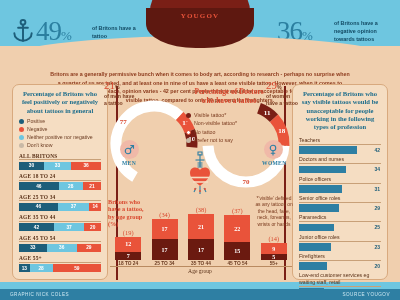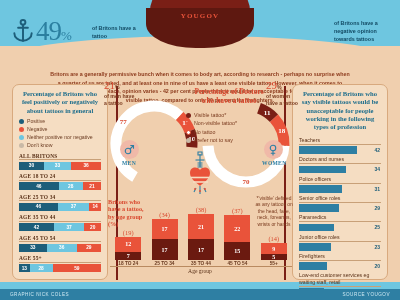--- a/index.html
+++ b/index.html
@@ -132,20 +132,21 @@
     <g fill="none" stroke="#1d5e7a" stroke-width="1.8" stroke-linecap="round">
       <circle cx="12" cy="4" r="2.2"></circle>
         <path d="M12 6.2V21"></path>
         <path d="M7.5 9h9"></path>
       <path d="M4 14c0 4 3.6 7 8 7s8-3 8-7"></path>
     </g>
   </svg>
   <div class="bigpct pct-left"><span>49</span><span class="sm">%</span></div>
   <div class="pct-cap cap-left">of Britons have a tattoo</div>
 
+  <div class="bigpct pct-right"><span>36</span><span class="sm">%</span></div>
   <div class="pct-cap cap-right">of Britons have a negative opinion towards tattoos</div>
 
   <div class="dome"></div>
   <div class="panel"></div>
   <div class="panel-inner"></div>
   <div class="dome2"></div>
   <div class="society">YOUGOV</div>
 
   <div class="intro">Britons are a generally permissive bunch when it comes to body art, according to research - perhaps no surprise when a quarter of us are inked, and at least one in nine of us have a least one visible tattoo. However, when it comes to tattoos in the workplace, opinion varies - 42 per cent people think it would be unacceptable for teacher to have a visible tattoo, compared to only 20 per cent for firefighters.</div>
 

